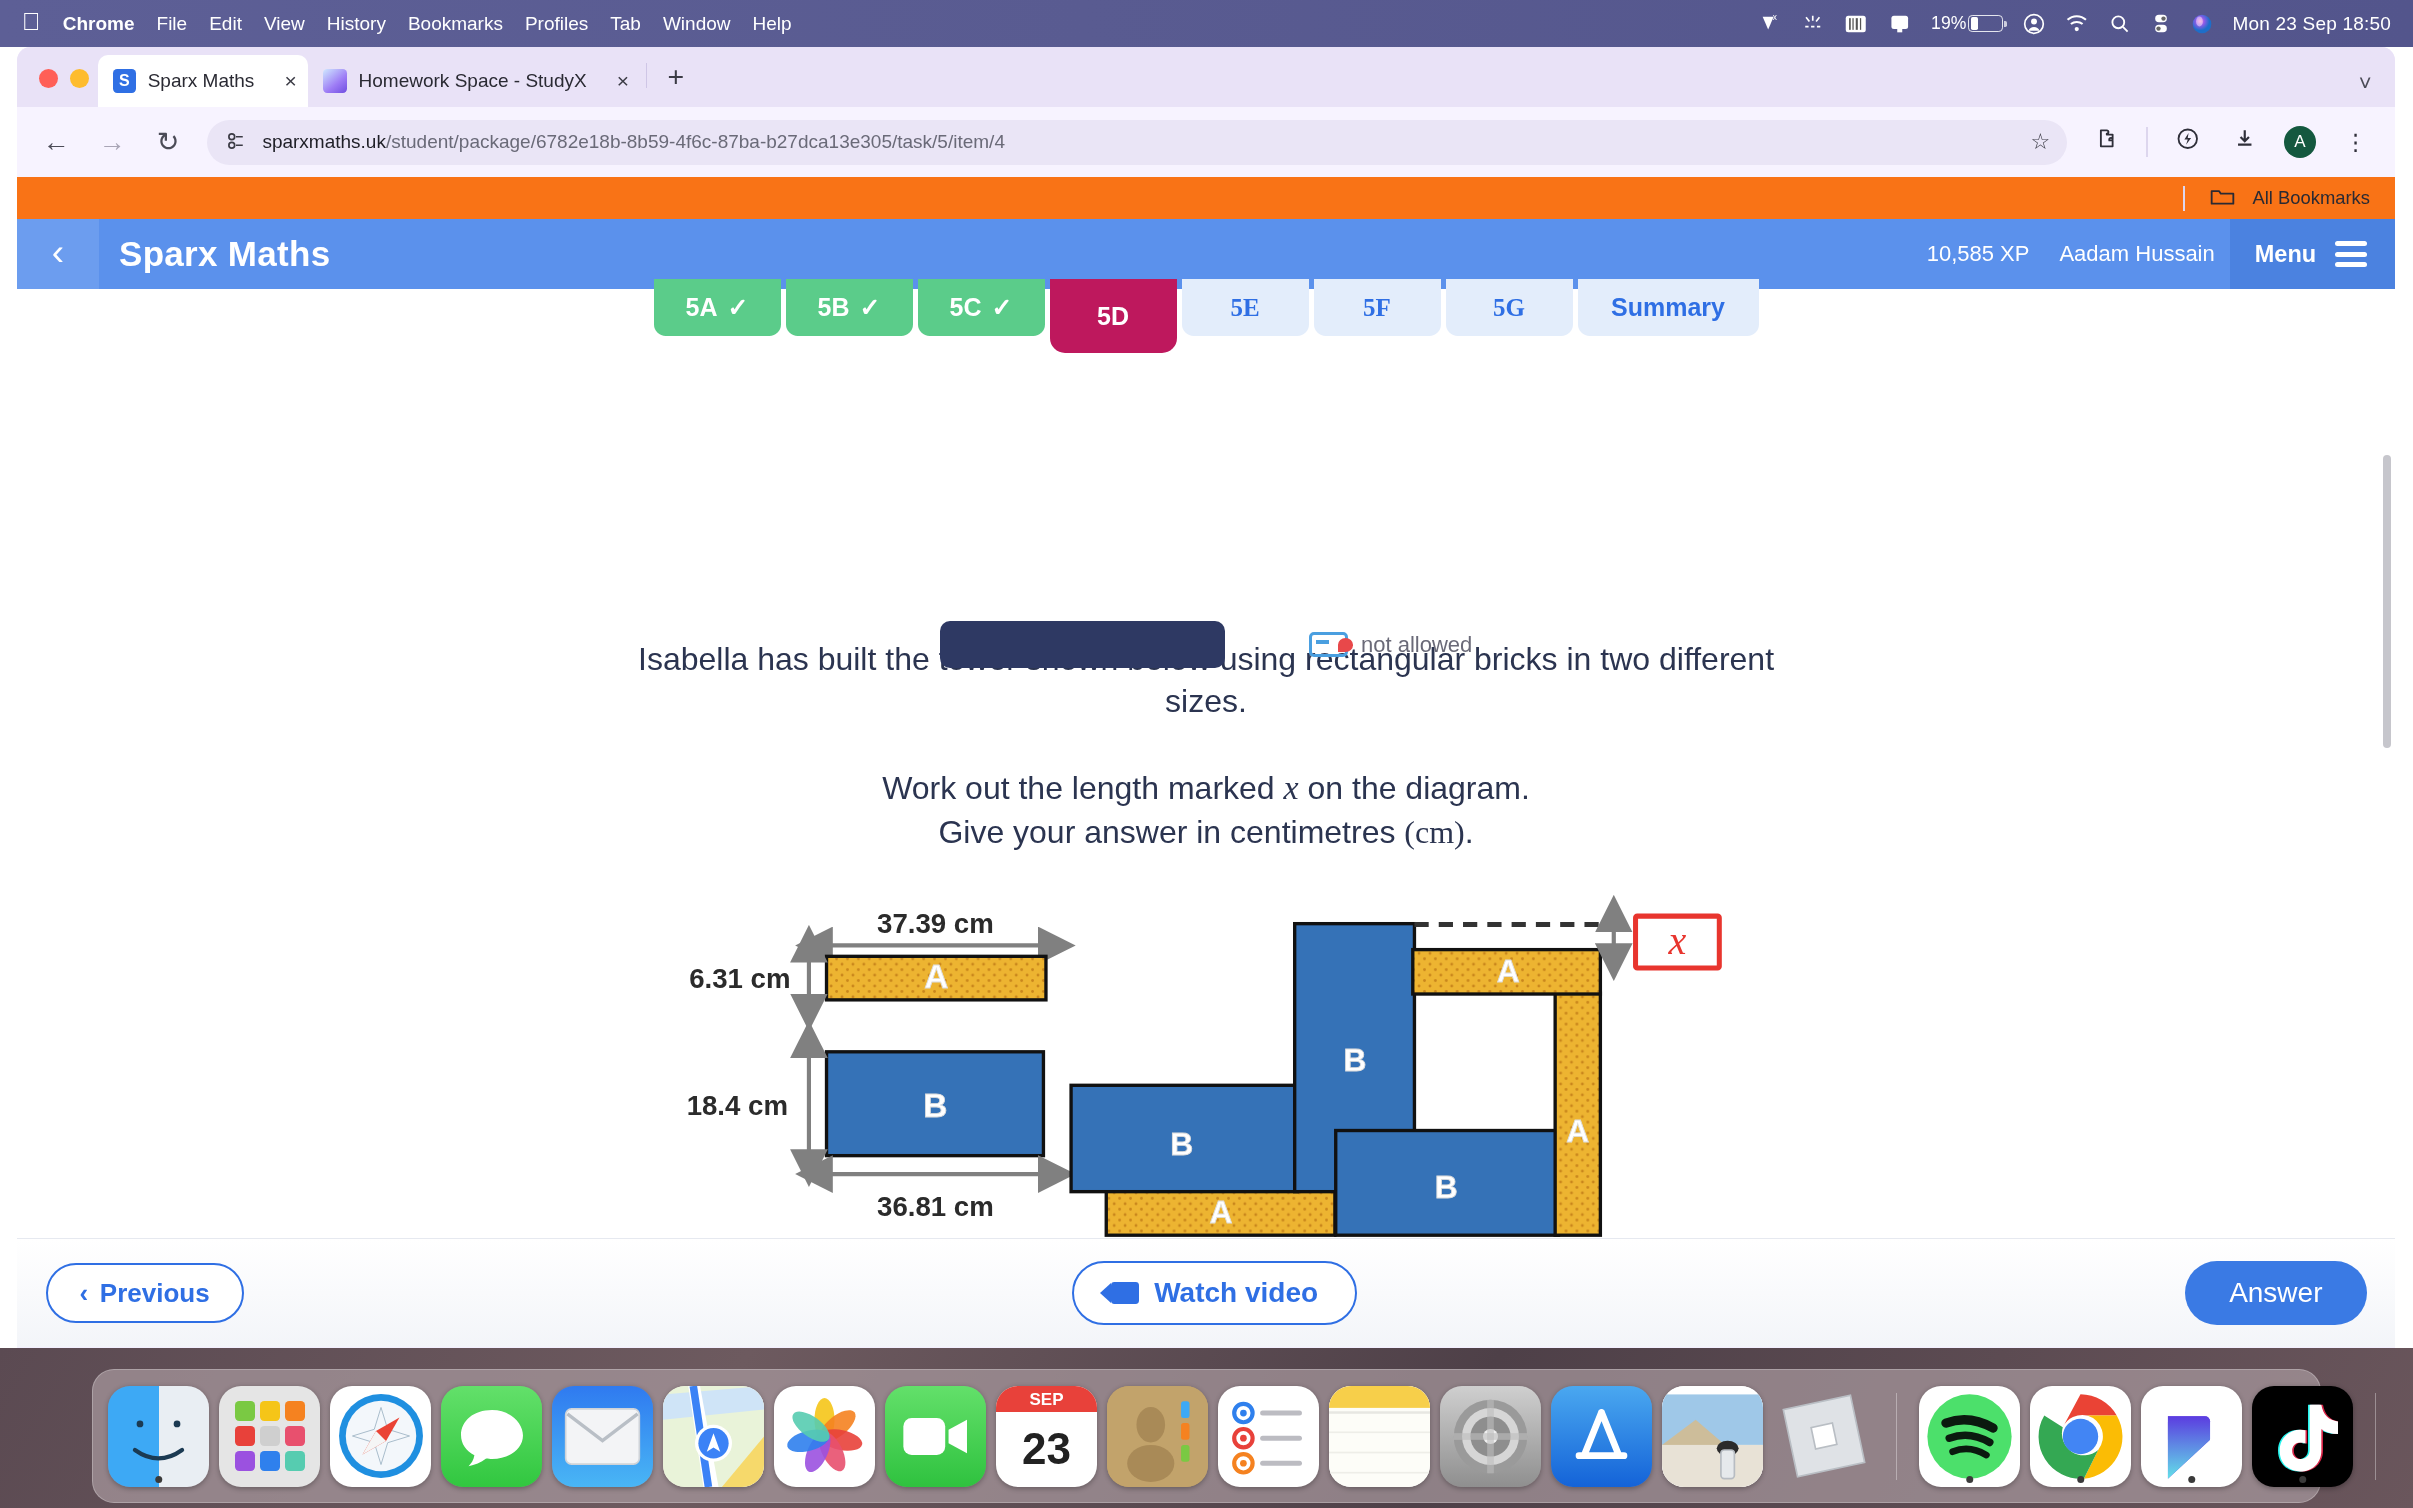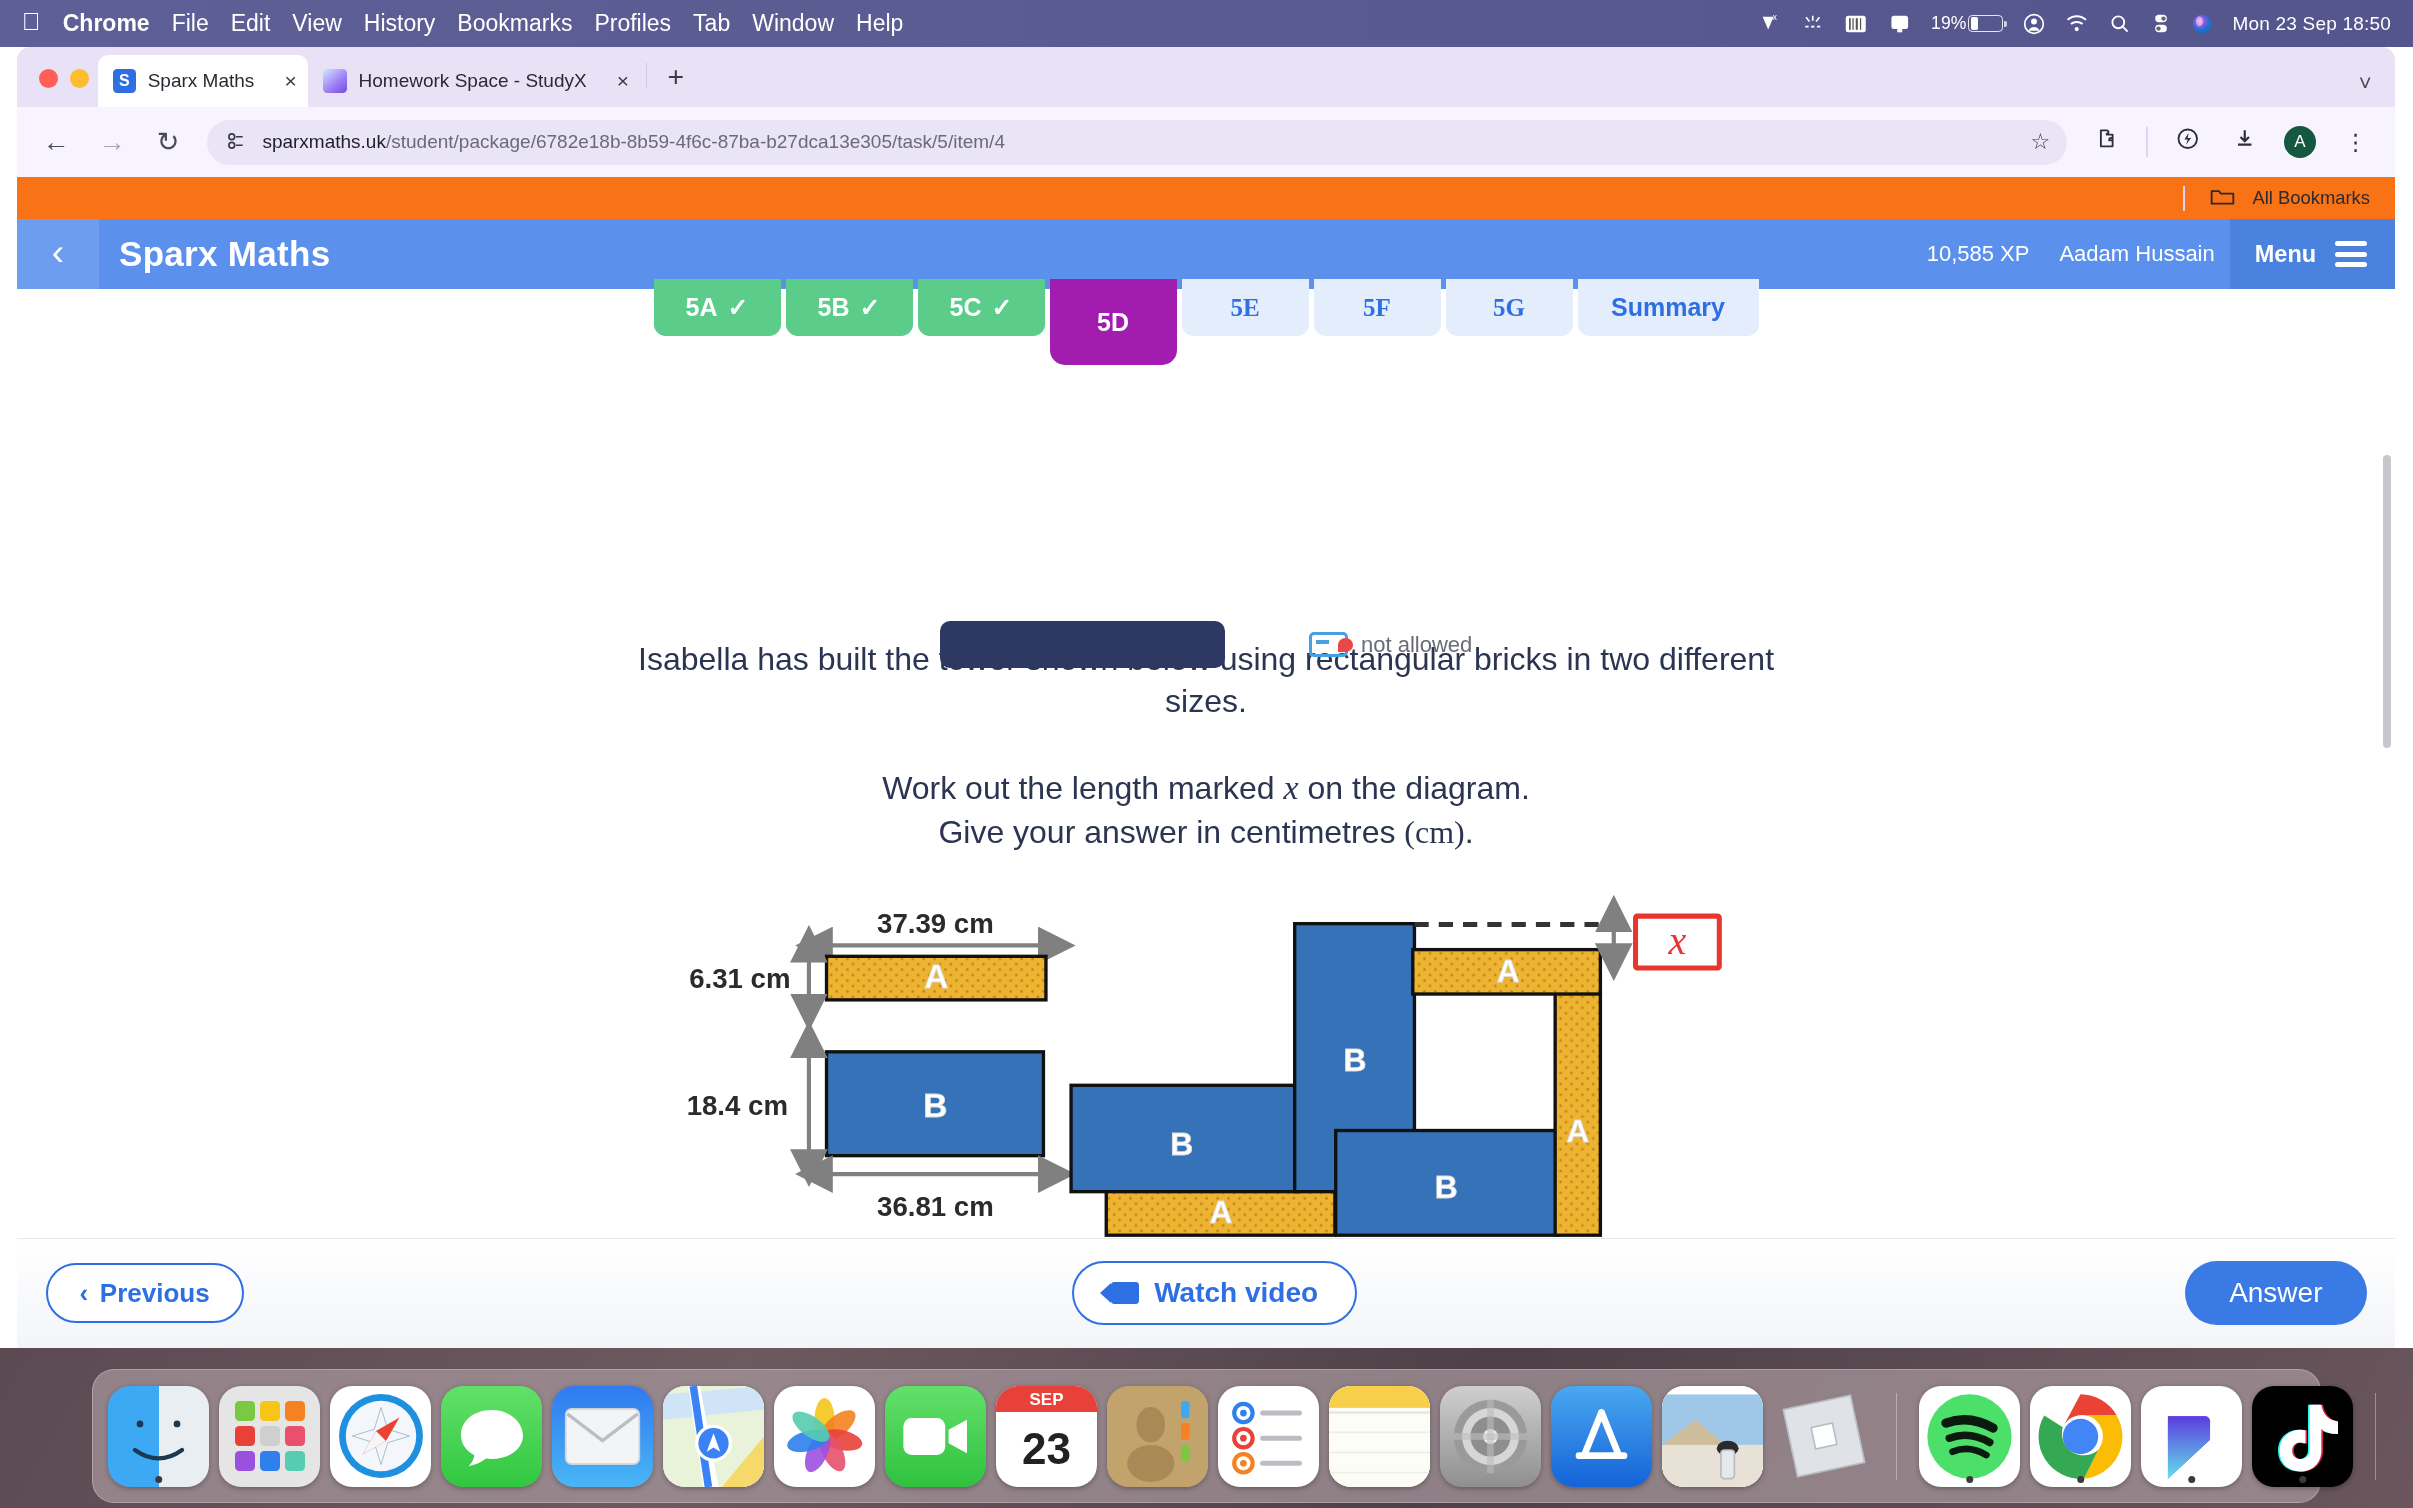--- a/index.html
+++ b/index.html
@@ -14,21 +14,21 @@
   .menubar {
     position: absolute; top: 0; left: 0;
     width: 2413px; height: 47px;
     background: linear-gradient(90deg, #5d5f96 0%, #595b91 45%, #53558c 100%);
     display: flex; align-items: center;
     color: #ffffff;
     padding: 0 22px;
     z-index: 50;
   }
   .mb-apple { font-size: 25px; line-height: 1; margin-right: 22px; margin-top: -3.4px; }
-  .mb-item { font-size: 23px; margin-right: 22px; white-space: nowrap; }
+  .mb-item { font-size: 19px; margin-right: 22px; white-space: nowrap; }
   .mb-item.bold { font-weight: bold; }
   .mb-right { margin-left: auto; display: flex; align-items: center; gap: 20px; }
   .mb-ic { display: inline-flex; align-items: center; justify-content: center; }
   .mb-clock { font-size: 19px; white-space: nowrap; letter-spacing: 0.2px; }
   .batt-pct { font-size: 17.6px; margin-right: 1.7px; }
   .batt-shell {
     width: 35px; height: 17.6px; border: 1.7px solid rgba(255,255,255,.85);
     border-radius: 4.2px; position: relative; display: inline-block;
   }
   .batt-shell::after{
@@ -125,21 +125,21 @@
   .tabrow {
     position: absolute; top: 60px; left: 0; width: 100%;
     display: flex; justify-content: center; gap: 5px; z-index: 6;
   }
   .qtab {
     min-width: 127px; height: 57px; border-radius: 0 0 11.7px 11.7px;
     display: flex; align-items: center; justify-content: center; gap: 10px;
     font-size: 25px; font-weight: bold;
   }
   .qtab.done { background: #5bcc8a; color: #fff; }
-  .qtab.current { background: #a21caf; color: #fff; height: 86px; border-radius: 0 0 15px 15px; }
+  .qtab.current { background: #be185d; color: #fff; height: 74px; border-radius: 0 0 15px 15px; }
   .qtab.todo { background: #e3edfb; color: #2f6fe4; font-family: Liberation Serif, serif; }
   .qtab.summary { background: #e3edfb; color: #2f6fe4; min-width: 181px; }
 
   .ghost-row {
     position: absolute; top: 402px; left: 0; width: 100%;
     display: flex; justify-content: center; align-items: center; gap: 84px; z-index: 3;
   }
   .ghost-pill { width: 285px; height: 47px; background: #2e3963; border-radius: 10px; }
   .ghost-note { display: flex; align-items: center; gap: 13.4px; color: #6a6a78; font-size: 22px; }
   .ghost-icn { width: 39px; height: 25px; border: 3.4px solid #4a9fe0; border-radius: 5px; position: relative; }

